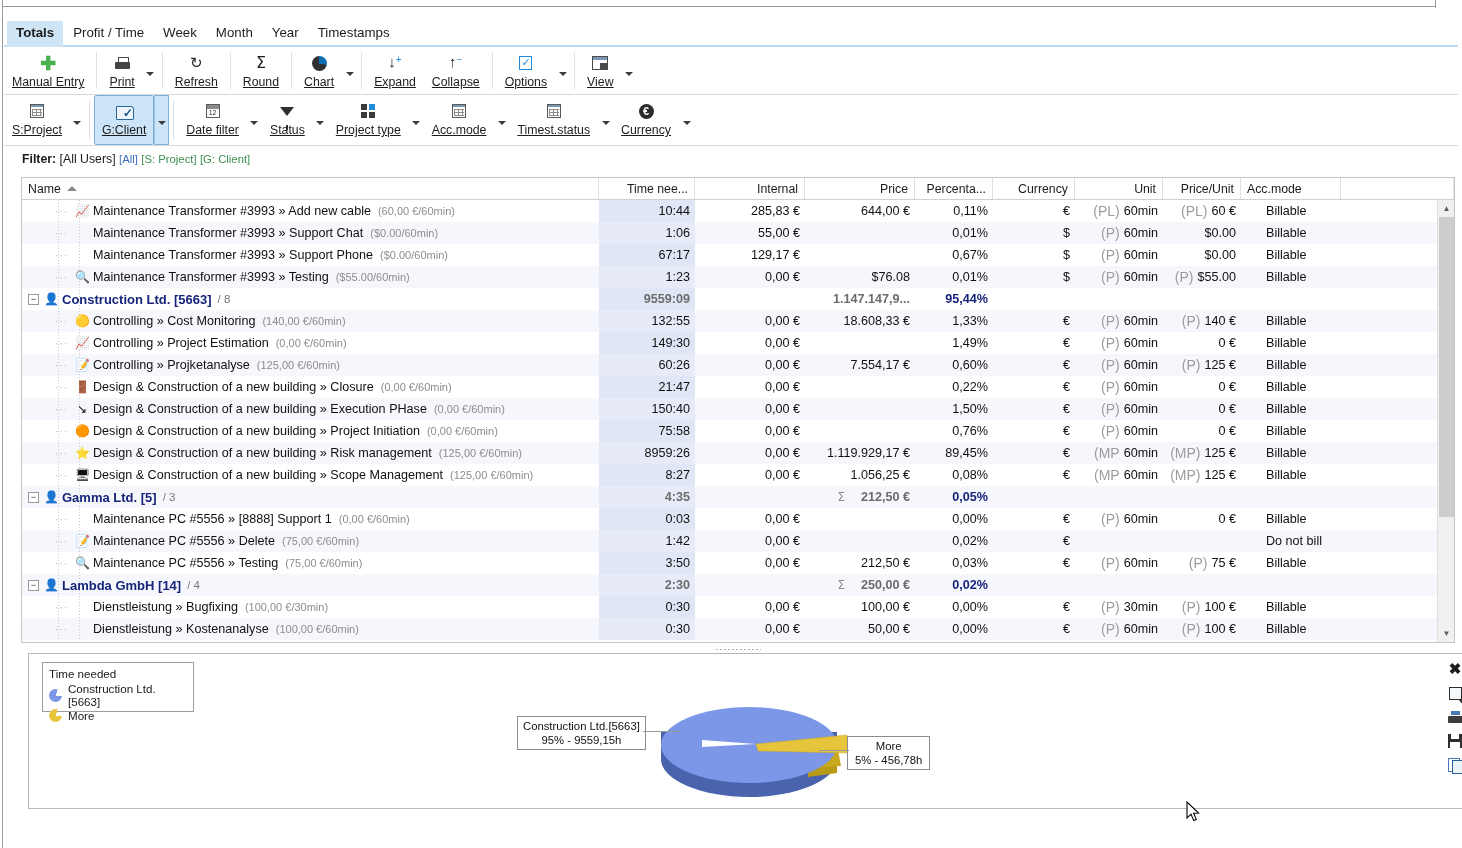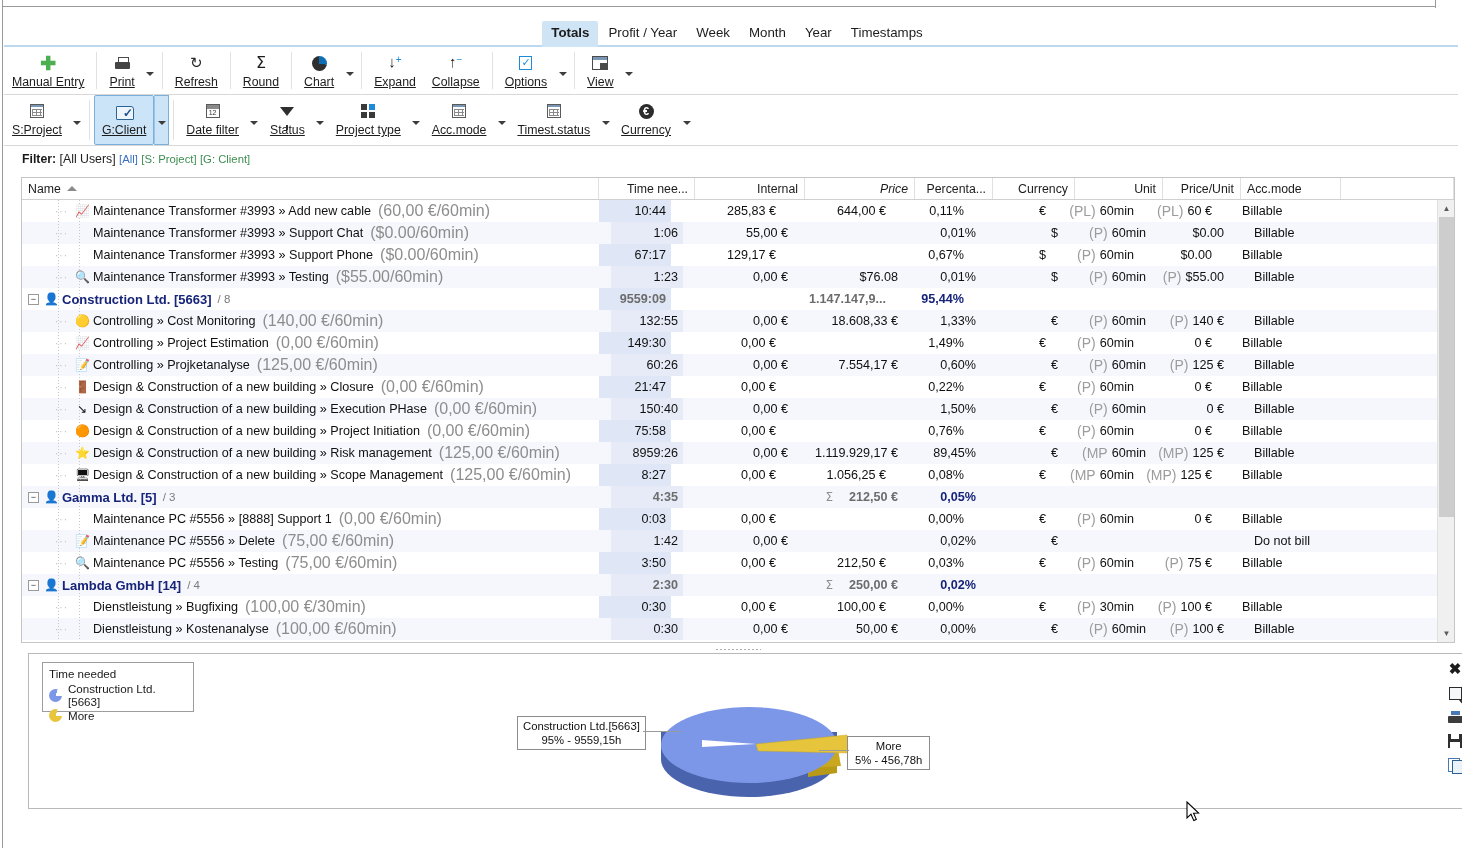--- a/index.html
+++ b/index.html
@@ -29,21 +29,21 @@
   .win-right-edge {
     position: absolute; left: 1435px; top: 0; width: 1px; height: 8px;
     background: #9a9a9a;
   }
   
   .tabstrip {
     position: absolute; left: 4px; top: 8px; width: 1454px; height: 39px;
     background: #ffffff;
     border-bottom: 2px solid #bcd9ef;
   }
-  .tabs { display: flex; align-items: flex-end; height: 100%; padding-left: 13px; justify-content: center; }
+  .tabs { display: flex; align-items: flex-end; height: 100%; padding-left: 3px; }
   .tab {
     font-size: 13.3px;
     padding: 4px 9px 6px 9px;
     margin-right: 1px;
     color: #1c1c1c;
     cursor: default;
     line-height: 16px;
     position: relative;
     top: 2px;
   }
@@ -207,36 +207,36 @@
   }
   .rows { position: relative; }
   .row {
     display: flex; height: 22px; align-items: center;
     font-size: 12.6px; color: #101010;
   }
   .row.alt { background: #f6f7fc; }
   .cell { height: 22px; display: flex; align-items: center; padding: 0 5px; overflow: hidden; white-space: nowrap; }
   .cell.r { justify-content: flex-end; }
   .cell.num { background: #dfe6f5; }
-  .row.alt .cell.num { background: #e6ebf7; margin-left: 12px; }
+  .row.alt .cell.num { background: #e6ebf7; }
   .c-name { width: 577px; padding-left: 6px; position: relative; }
-  .c-time { width: 72px; }
+  .c-time { width: 96px; }
   .c-internal { width: 110px; }
   .c-price { width: 110px; }
   .c-pct { width: 78px; }
   .c-cur { width: 82px; }
   .c-unit { width: 88px; }
   .c-pu { width: 78px; }
   .c-acc { width: 100px; margin-left: 20px; }
   .c-tail { flex: 1; }
   .grp-name { color: #16247a; font-weight: bold; font-size: 13px; }
   .grp-count { color: #7a7a7a; font-weight: normal; font-size: 11.5px; margin-left: 6px; }
   .grp-num { color: #6c6c6c; font-weight: bold; }
   .grp-pct { color: #16247a; font-weight: bold; }
-  .rate { color: #8d8d8d; font-size: 16px; margin-left: 7px; }
+  .rate { color: #8d8d8d; font-size: 11px; margin-left: 7px; }
   .expander {
     display: inline-flex; align-items: center; justify-content: center;
     width: 11px; height: 11px; border: 1px solid #9a9a9a; background: #fff;
     font-size: 9px; line-height: 9px; color: #333; margin-right: 5px;
     vertical-align: middle; cursor: default;
   }
   .dotline { display:inline-block; width: 20px; color:#c0c0c0; letter-spacing:1px; font-size:10px; }
   .emoji-ic { font-size: 12px; margin-right: 4px; display:inline-block; width:14px; text-align:center; }
   .prefix { color: #9c9c9c; font-size: 14px; margin-right: 4px; }
   .sigma-small { color:#8f8f8f; font-size: 12px; margin-right: 16px; font-family:"DejaVu Sans", sans-serif; }
@@ -335,21 +335,21 @@
 
 <div id="app">
 
   <div class="win-left-border"></div>
   <div class="win-top-strip"></div>
   <div class="win-right-edge"></div>
 
   <div class="tabstrip">
     <div class="tabs" id="tabs-container">
         <div class="tab active">Totals</div>
-        <div class="tab">Profit / Year</div>
+        <div class="tab">Profit / Time</div>
         <div class="tab">Week</div>
         <div class="tab">Month</div>
         <div class="tab">Year</div>
         <div class="tab">Timestamps</div>
       </div>
   </div>
 
   <div class="ribbon-row" id="ribbon1">
     <div class="rgroup">
       <div class="pair">
@@ -553,21 +553,21 @@
         <div class="hc" style="width: 577px;">
           <span>Name</span>
           <span class="sortarrow"></span>
         </div>
         <div class="hc r" style="width: 96px;">
           <span>Time nee...</span>
         </div>
         <div class="hc r" style="width: 110px;">
           <span>Internal</span>
         </div>
-        <div class="hc r" style="width: 110px; font-style: italic;">
+        <div class="hc r" style="width: 110px;">
           <span>Price</span>
         </div>
         <div class="hc r" style="width: 78px;">
           <span>Percenta...</span>
         </div>
         <div class="hc r" style="width: 82px;">
           <span>Currency</span>
         </div>
         <div class="hc r" style="width: 88px;">
           <span>Unit</span>

